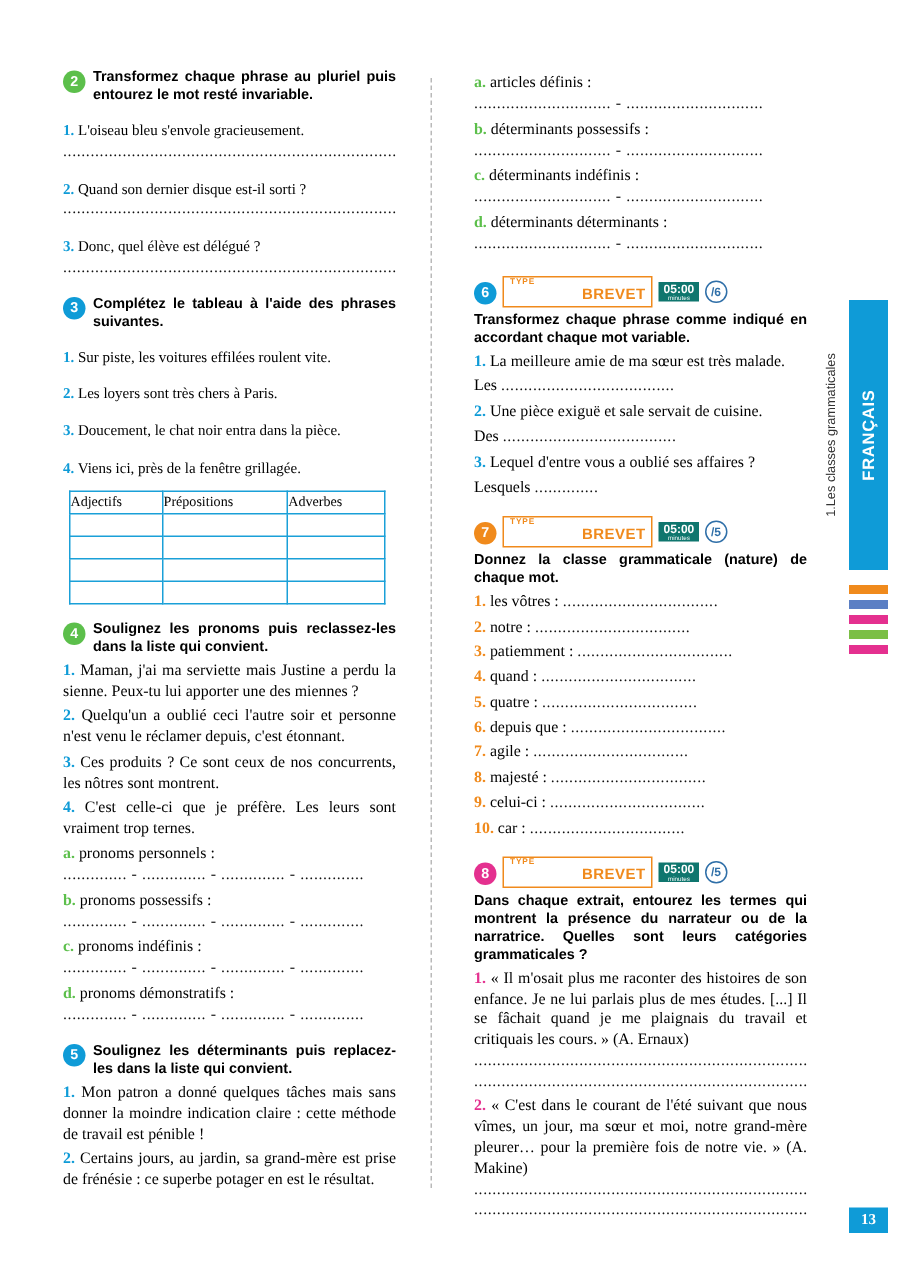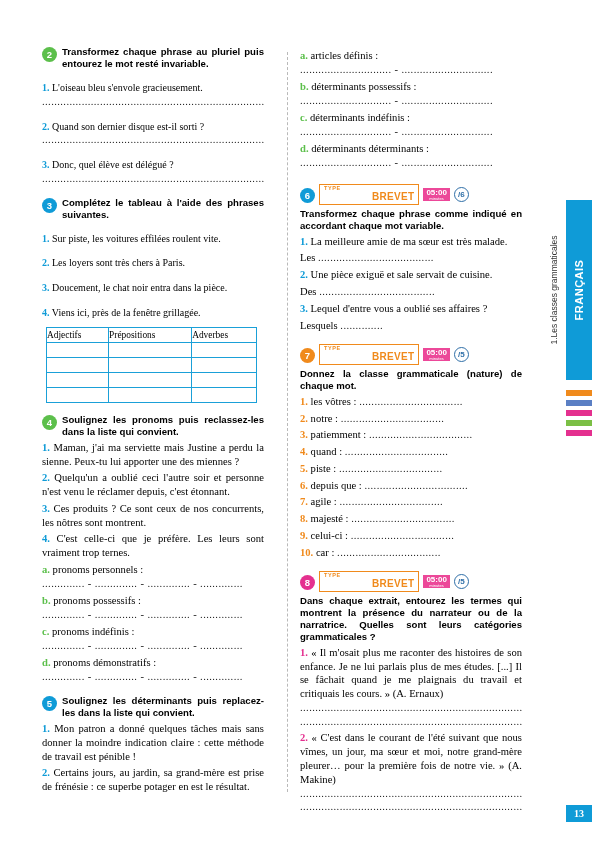--- a/index.html
+++ b/index.html
@@ -18,21 +18,21 @@
     width:600px; height:846px;
   }
 
   
   .col {
     position:absolute;
     top:46px;
     width:222px;
   }
   .col-left  { left:42px; }
-  .col-right { left:300px; }
+  .col-right { left:316px; }
 
   
   .sep {
     position:absolute;
     left:287px; top:52px;
     width:0; height:740px;
     border-left:1px dashed #b9b9b9;
   }
 
   
@@ -153,21 +153,21 @@
     letter-spacing:0.6px;
   }
   .brevet .t2 {
     font-family:"Liberation Sans", sans-serif;
     font-size:10px; font-weight:bold; color:#f08a1c;
     letter-spacing:0.3px;
     margin-left:48px;
   }
   .chip {
     display:flex; flex-direction:column; align-items:center;
-    background:#ec4899; color:#fff;
+    background:#0f766e; color:#fff;
     padding:1px 3px 0 3px;
     line-height:1;
   }
   .chip .c1 { font-family:"Liberation Sans", sans-serif; font-size:8px; font-weight:bold; }
   .chip .c2 { font-family:"Liberation Sans", sans-serif; font-size:4.2px; }
   .score {
     display:flex; align-items:center; justify-content:center;
     width:15px; height:15px; border-radius:50%;
     border:1px solid #2f6fa8;
     color:#2f6fa8;
@@ -329,21 +329,21 @@
           <span class="c1">05:00</span>
           <span class="c2">minutes</span>
         </div>
         <div class="score">/5</div>
       </div>
       <div class="ex-title">Donnez la classe grammaticale (nature) de chaque mot.</div>
       <div class="q"><span class="k k-orange">1.</span> <span>les vôtres :</span> <span class="dots">..................................</span></div>
       <div class="q"><span class="k k-orange">2.</span> <span>notre :</span> <span class="dots">..................................</span></div>
       <div class="q"><span class="k k-orange">3.</span> <span>patiemment :</span> <span class="dots">..................................</span></div>
       <div class="q"><span class="k k-orange">4.</span> <span>quand :</span> <span class="dots">..................................</span></div>
-      <div class="q"><span class="k k-orange">5.</span> <span>piste :</span> <span class="dots">..................................</span></div>
+      <div class="q"><span class="k k-orange">5.</span> <span>quatre :</span> <span class="dots">..................................</span></div>
       <div class="q"><span class="k k-orange">6.</span> <span>depuis que :</span> <span class="dots">..................................</span></div>
       <div class="q"><span class="k k-orange">7.</span> <span>agile :</span> <span class="dots">..................................</span></div>
       <div class="q"><span class="k k-orange">8.</span> <span>majesté :</span> <span class="dots">..................................</span></div>
       <div class="q"><span class="k k-orange">9.</span> <span>celui-ci :</span> <span class="dots">..................................</span></div>
       <div class="q"><span class="k k-orange">10.</span> <span>car :</span> <span class="dots">..................................</span></div>
     </div>
 
     <div class="ex" style="margin-top:12px">
       <div class="badge-row">
         <div class="num" style="background:#e4308f">8</div>

